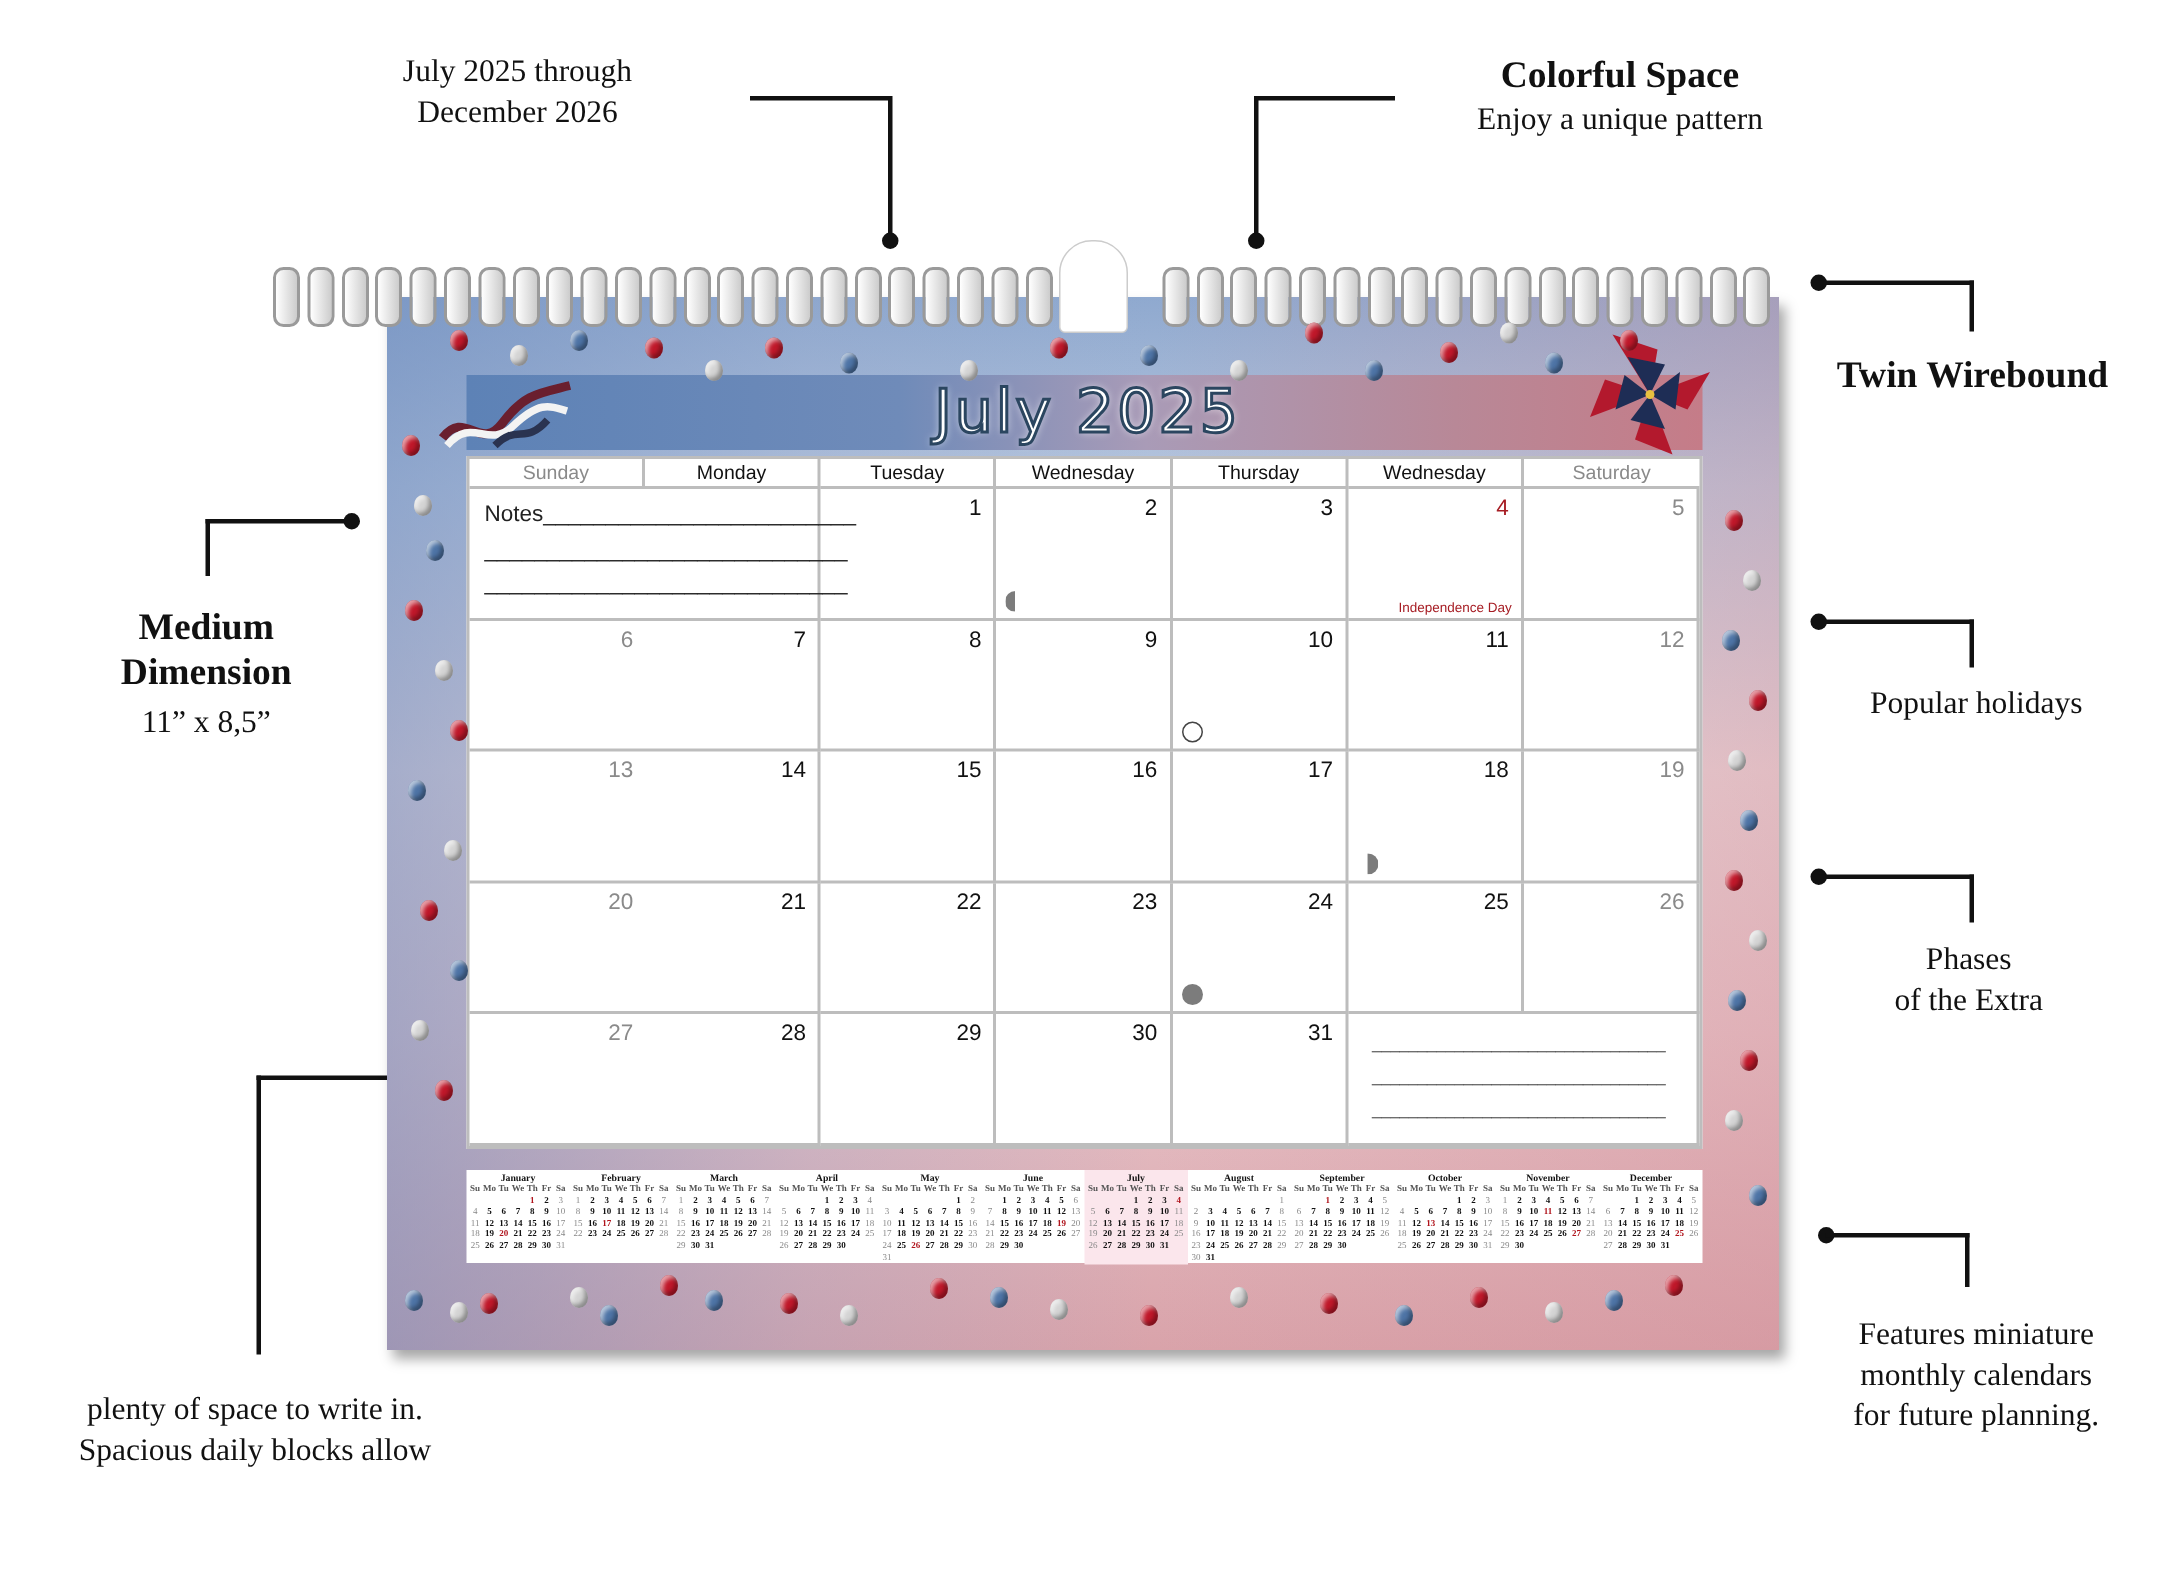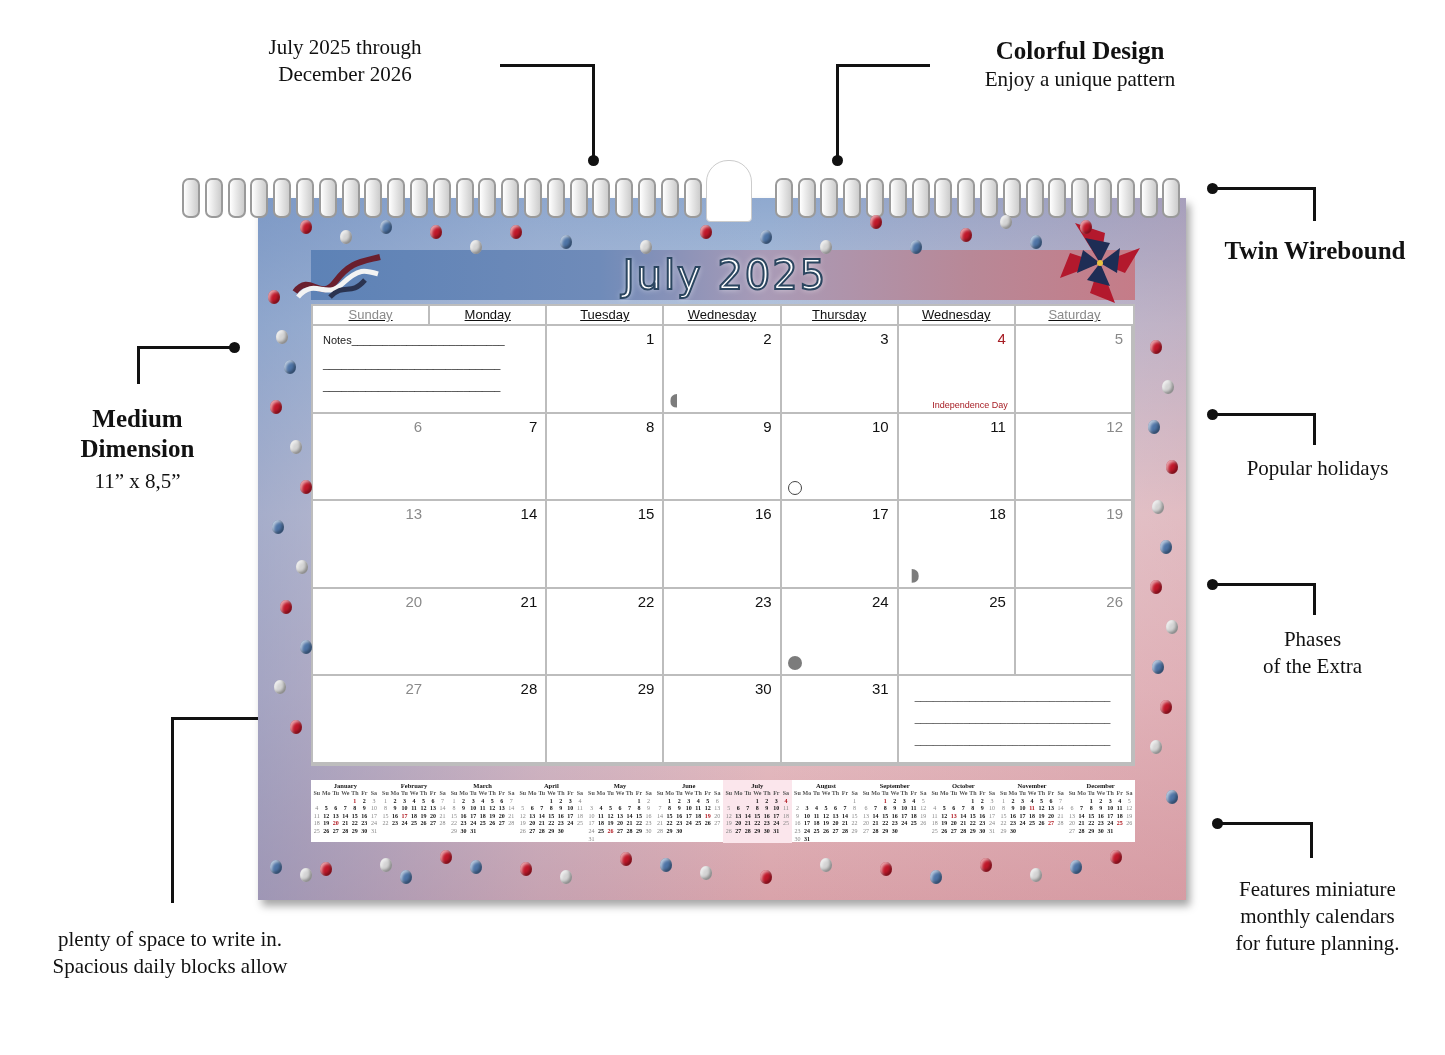--- a/index.html
+++ b/index.html
@@ -20,36 +20,36 @@
   .hanger{position:absolute;left:706px;top:160px;width:44px;height:60px;border-radius:22px 22px 4px 4px;background:#fff;border:1px solid #ccc;}
   .banner{position:absolute;left:311px;top:250px;width:824px;height:50px;
        background:linear-gradient(90deg,#5d82b6 0%,#6f8bb9 35%,#a99bb7 55%,#b88897 80%,#c57c88 100%);}
   .banner-title{position:absolute;left:590px;top:252px;width:270px;text-align:center;
        font-family:"DejaVu Sans",sans-serif;font-size:40px;letter-spacing:2px;color:#fff;
        -webkit-text-stroke:2px #2b4660;text-shadow:0 0 6px rgba(255,255,255,.7);}
   .ribbon{position:absolute;left:290px;top:252px;width:100px;height:55px;}
   .pinwheel{position:absolute;left:1055px;top:218px;width:90px;height:90px;}
   .grid{position:absolute;left:311px;top:304px;width:824px;height:462px;background:#fff;
         display:grid;grid-template-columns:repeat(7,1fr);grid-template-rows:20px repeat(5,1fr);
-        border:2px solid #bdbdbd;box-sizing:border-box;text-decoration:underline;}
+        border:2px solid #bdbdbd;box-sizing:border-box;}
   .grid > div{border-right:2px solid #bdbdbd;border-bottom:2px solid #bdbdbd;position:relative;box-sizing:border-box;}
   .grid > div:nth-child(7n){border-right:none;}
   .dow{font-family:"Liberation Sans",sans-serif;font-size:13px;text-align:center;line-height:18px;color:#111;}
   .dow.muted{color:#8a8a8a;}
   .cell .num{position:absolute;right:8px;top:4px;font-family:"Liberation Sans",sans-serif;font-size:15px;color:#111;}
   .cell .num.wkend{color:#8a8a8a;}
   .cell .num.holi{color:#a61c23;}
   .cell .holiday{position:absolute;right:6px;bottom:2px;font-family:"Liberation Sans",sans-serif;font-size:9px;color:#a61c23;}
   .moon{position:absolute;left:6px;bottom:4px;width:14px;height:14px;border-radius:50%;box-sizing:border-box;}
   .moon.full{border:1.5px solid #444;background:#fff;}
   .moon.new{background:#7c7c7c;}
   .moon.fq{background:linear-gradient(90deg,#7c7c7c 50%,transparent 50%);border-radius:50%;clip-path:inset(0 50% 0 0);}
   .moon.lq{background:#7c7c7c;clip-path:inset(0 0 0 50%);}
   .notes{grid-column:span 2;}
-  .notes .ln{font-family:"Liberation Sans",sans-serif;font-size:11px;color:#222;position:absolute;left:10px;white-space:nowrap;}
+  .notes .ln{font-family:"Liberation Sans",sans-serif;font-size:15px;color:#222;position:absolute;left:10px;white-space:nowrap;}
   .endnotes{grid-column:span 2;}
   .endnotes .ln{font-family:"Liberation Sans",sans-serif;font-size:11px;color:#444;position:absolute;left:16px;white-space:nowrap;}
   
   .minis{position:absolute;left:311px;top:780px;width:824px;height:62px;display:grid;grid-template-columns:repeat(12,1fr);background:#fff;}
   .mini{font-family:"Liberation Serif",serif;font-size:6px;line-height:7.6px;text-align:center;padding:2px 1px 0;}
   .mini.cur{background:#fbe6ec;}
   .mini .mname{font-weight:bold;font-size:6.5px;line-height:8px;}
   .mini .mgrid{display:grid;grid-template-columns:repeat(7,1fr);font-weight:bold;}
   .mini .mgrid span.hd{font-weight:bold;color:#555;}
   .mini .mgrid span.we{color:#888;font-weight:normal;}
@@ -62,21 +62,21 @@
 
 <div class="callout" style="left:240px;top:34px;width:210px;">
   <div class="sub">July 2025 through</div>
   <div class="sub">December 2026</div>
 </div>
 <div class="line" style="left:500px;top:64px;width:94px;height:3px;"></div>
 <div class="line" style="left:592px;top:64px;width:3px;height:96px;"></div>
 <div class="dot" style="left:588px;top:155px;"></div>
 
 <div class="callout" style="left:960px;top:36px;width:240px;">
-  <div class="ttl">Colorful Design</div>
+  <div class="ttl">Colorful Space</div>
   <div class="sub">Enjoy a unique pattern</div>
 </div>
 <div class="line" style="left:836px;top:64px;width:94px;height:3px;"></div>
 <div class="line" style="left:836px;top:64px;width:3px;height:96px;"></div>
 <div class="dot" style="left:832px;top:155px;"></div>
 
 <div class="callout" style="left:1200px;top:236px;width:230px;">
   <div class="ttl">Twin Wirebound</div>
 </div>
 <div class="dot" style="left:1207px;top:183px;"></div>

